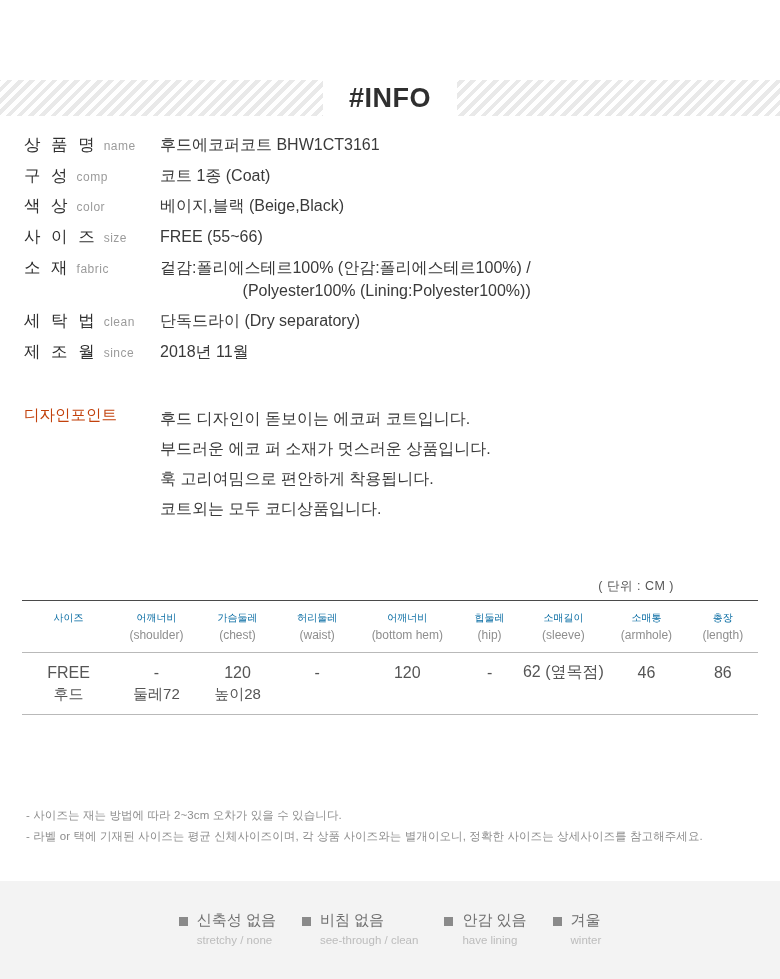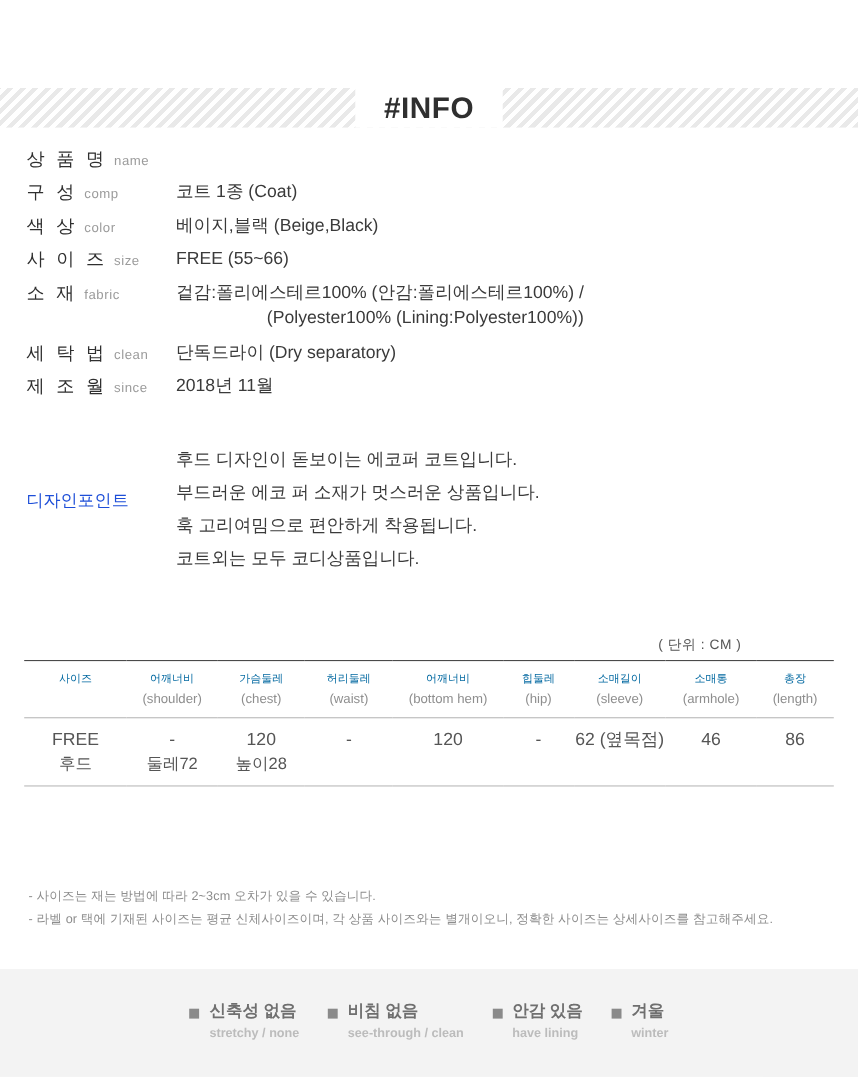--- a/index.html
+++ b/index.html
@@ -97,24 +97,23 @@
     top: 404px;
     left: 24px;
     width: 732px;
     display: flex;
     align-items: flex-start;
   }
   .design-label {
     width: 136px;
     flex: 0 0 136px;
     font-size: 15.5px;
-    color: #1d4ed8;
+    color: #c2410c;
     letter-spacing: 0px;
     padding-top: 1px;
-    margin-top: 40px;
   }
   .design-lines {
     font-size: 16px;
     color: #3a3a3a;
     line-height: 1.88;
   }
 
   
   .unit-note {
     position: absolute;
@@ -187,21 +186,20 @@
     height: 98px;
     background: #f3f3f3;
     display: flex;
     align-items: center;
     justify-content: center;
   }
   .attr-inner {
     display: flex;
     align-items: flex-start;
     gap: 26px;
-    font-weight: bold;
   }
   .attr-item {
     display: flex;
     align-items: flex-start;
   }
   .attr-square {
     width: 9px;
     height: 9px;
     background: #8a8a8a;
     margin-top: 6px;
@@ -233,20 +231,23 @@
       <span class="info-title">#INFO</span>
     </div>
   </div>
 
   <div class="spec-list">
 
     <div class="spec-row">
       <div class="spec-label">
         <span class="label-ko">상 품 명</span>
         <span class="label-en">name</span>
+      </div>
+      <div class="spec-value">
+        <span class="vline">후드에코퍼코트  BHW1CT3161</span>
       </div>
     </div>
 
     <div class="spec-row">
       <div class="spec-label">
         <span class="label-ko">구   성</span>
         <span class="label-en">comp</span>
       </div>
       <div class="spec-value">
         <span class="vline">코트 1종 (Coat)</span>

